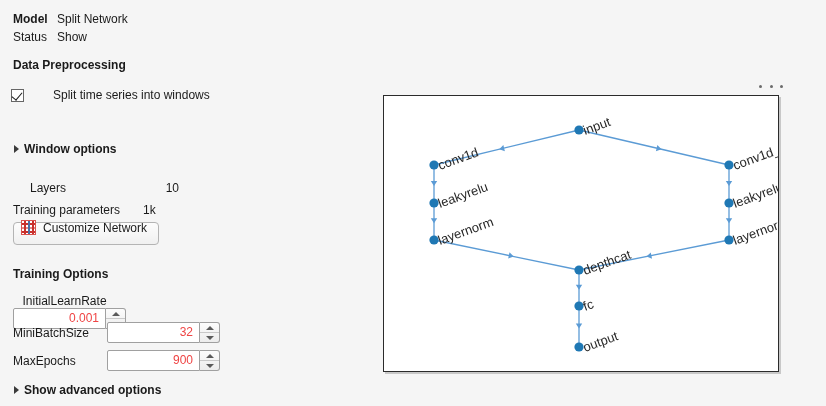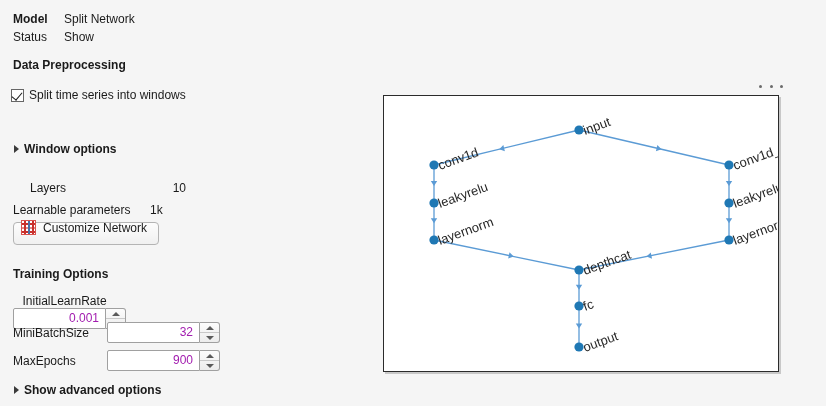--- a/index.html
+++ b/index.html
@@ -9,32 +9,32 @@
     font-family:"Liberation Sans", sans-serif;
     font-size:12px;
     color:#1a1a1a;
     overflow:hidden;
     position:relative;
   }
   
   #left-panel{
     position:absolute;left:0;top:0;width:372px;height:406px;
   }
-  .kv-row{position:absolute;display:flex;align-items:flex-start;gap:7px;}
+  .kv-row{position:absolute;display:flex;align-items:flex-start;}
   .kv-key{font-weight:bold;}
   .section-title{position:absolute;font-weight:bold;font-size:12px;}
 
   #model-row{left:13px;top:12px;}
   #model-row .kv-key{width:44px;}
   #status-row{left:13px;top:30px;}
   #status-row .kv-key{width:44px;font-weight:normal;}
 
   #data-preprocessing-title{left:13px;top:58px;}
 
-  #split-checkbox-row{position:absolute;left:11px;top:88px;display:flex;align-items:center;}
+  #split-checkbox-row{position:absolute;left:11px;top:88px;display:flex;align-items:center;gap:24px;}
   .cbox{
     width:13px;height:13px;border:1px solid #666;background:#fff;
     position:relative;box-sizing:border-box;flex:none;
   }
   .cbox .tick{
     position:absolute;left:2px;top:0px;width:5px;height:9px;
     border:solid #1a1a1a;border-width:0 1.6px 1.6px 0;
     transform:rotate(40deg);
   }
   #split-checkbox-row .lbl{margin-left:5px;}
@@ -80,21 +80,21 @@
   .spin-row{position:absolute;left:13px;display:flex;align-items:center;}
   .spin-label{width:94px;}
   .spin-box{
     display:flex;align-items:stretch;height:21px;
   }
   .spin-field{
     width:93px;box-sizing:border-box;
     border:1px solid #a0a0a0;background:#fff;
     text-align:right;padding:0 6px;
     font-family:"Liberation Sans", sans-serif;font-size:12px;
-    color:#a21caf;line-height:19px;
+    color:#ef4444;line-height:19px;
     border-radius:2px 0 0 2px;
   }
   .spin-btns{
     width:20px;box-sizing:border-box;
     border:1px solid #a0a0a0;border-left:none;
     border-radius:0 3px 3px 0;
     background:linear-gradient(#fcfcfc,#ececec);
     display:flex;flex-direction:column;
   }
   .spin-btns .sb{flex:1;display:flex;align-items:center;justify-content:center;cursor:pointer;}
@@ -161,21 +161,21 @@
     <span>Window options</span>
   </div>
 
 
   <div class="kv-row" id="layers-row">
     <span class="kv-key">Layers</span>
     <span class="kv-val">10</span>
   </div>
 
   <div class="kv-row" id="learnable-row">
-    <span class="kv-key">Learnable parameters</span>
+    <span class="kv-key">Training parameters</span>
     <span class="kv-val">1k</span>
   </div>
 
   <div id="customize-network-button">
     <span class="net-icon"></span>
     <span class="btn-label">Customize Network</span>
   </div>
 
   <div class="section-title" id="training-title">Training Options</div>
 

